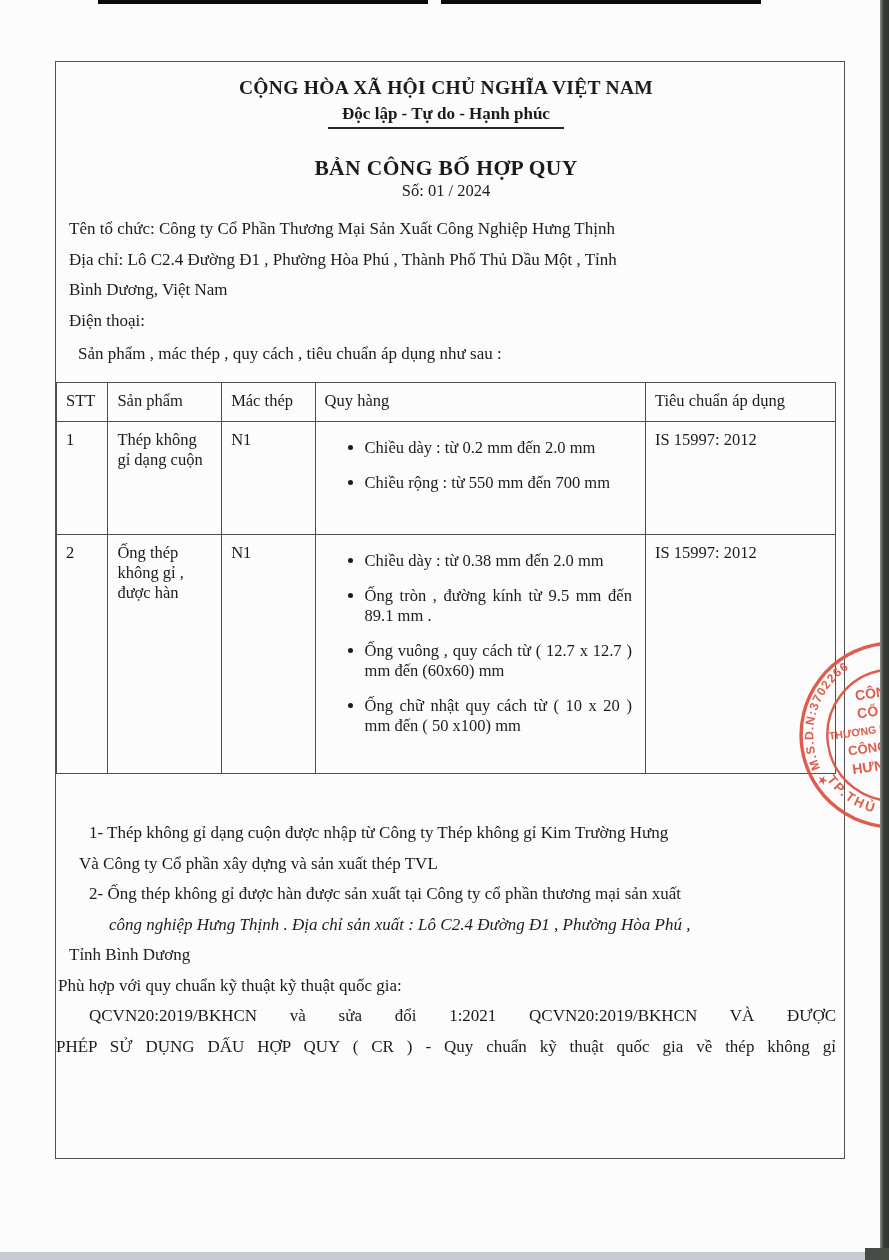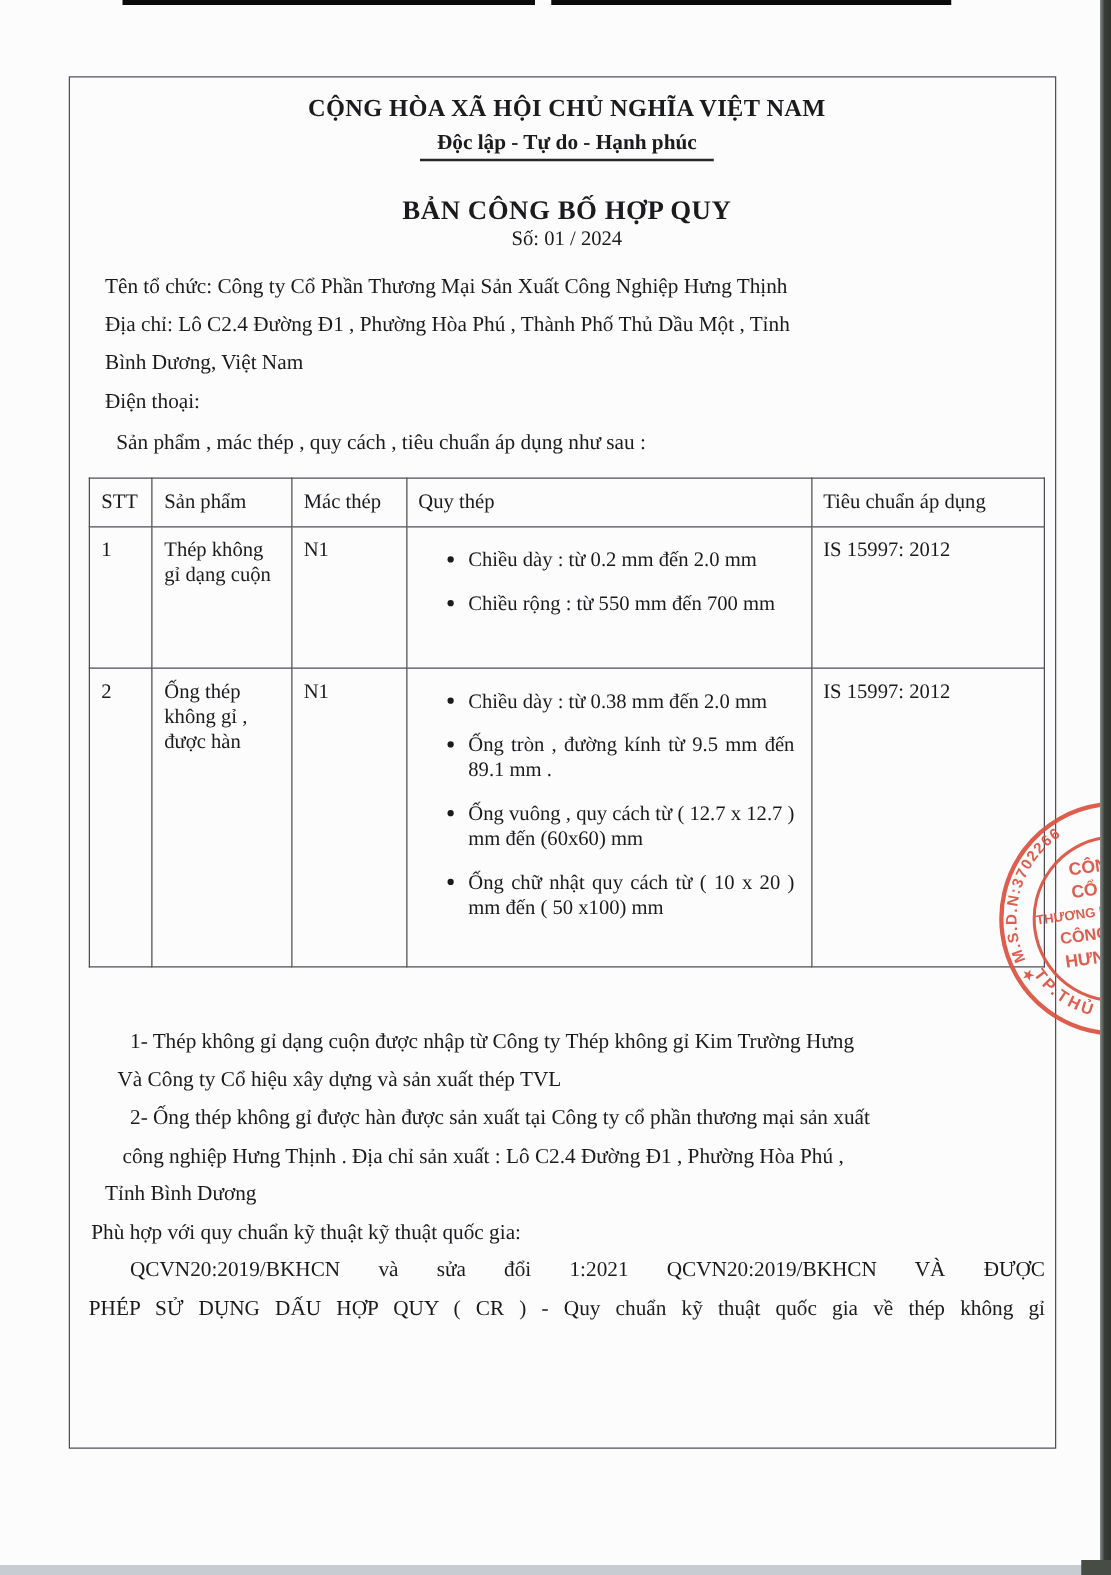--- a/index.html
+++ b/index.html
@@ -18,21 +18,21 @@
   .scan-edge-right{position:absolute;top:0;right:0;width:9px;height:1260px;background:linear-gradient(90deg,#8a8f8c,#383d38 40%,#2f342f);z-index:7;}
   .scan-edge-bottom{position:absolute;left:0;bottom:0;width:100%;height:8px;background:#c7ccd2;z-index:6;}
   .scan-corner-br{position:absolute;right:0;bottom:0;width:24px;height:12px;background:#474c44;z-index:8;}
 
   
   .frame{
     position:absolute;left:55px;top:61px;
     width:790px;height:1098px;
     border:1.5px solid #50505a;
     box-sizing:border-box;
-    padding:0 8px 0 15px;
+    padding:0 8px 0 0;
     z-index:1;
   }
 
   .center{text-align:center;}
   .national-title{font-weight:bold;font-size:19.5px;letter-spacing:.3px;padding-top:15px;}
   .motto-wrap{text-align:center;margin-top:5px;}
   .motto{display:inline-block;font-weight:bold;font-size:17px;border-bottom:2px solid #27272a;padding:0 14px 3px 14px;}
   .doc-title{font-weight:bold;font-size:21.5px;letter-spacing:.4px;margin-top:27px;}
   .doc-number{font-size:16.5px;margin-top:0;}
 
@@ -65,21 +65,21 @@
   td.c-sp{text-align:justify;}
   tr.row-1 td{height:96px;}
   tr.row-2 td{height:222px;}
   ul.qc-list{list-style:disc;margin:8px 0 0 0;padding-left:40px;}
   ul.qc-list li{margin-bottom:15px;text-align:justify;padding-right:4px;}
 
   
   .notes{margin-top:44px;font-size:17px;line-height:30.5px;}
   .n-ind-33{margin-left:33px;}
   .n-ind-23{margin-left:23px;}
-  .n-ind-53{margin-left:27px;}
+  .n-ind-53{margin-left:53px;font-style:italic;}
   .n-ind-13{margin-left:13px;}
   .n-ind-18{margin-left:2px;}
   .just{text-align:justify;}
   .just-last{text-align:justify;text-align-last:justify;}
 
   
   .stamp{
     position:absolute;left:792px;top:634px;
     width:202px;height:202px;
     z-index:2;
@@ -137,21 +137,21 @@
     </div>
 
     <div class="intro-line">Sản phẩm , mác thép , quy cách , tiêu chuẩn áp dụng như sau :</div>
 
     <table class="spec">
       <thead>
         <tr>
           <th class="c-stt">STT</th>
           <th class="c-sp">Sản phẩm</th>
           <th class="c-mt">Mác thép</th>
-          <th class="c-qc">Quy thép</th>
+          <th class="c-qc">Quy hàng</th>
           <th class="c-tc">Tiêu chuẩn áp dụng</th>
         </tr>
       </thead>
       <tbody>
         <tr class="row-1">
           <td class="c-stt">1</td>
           <td class="c-sp">Thép không gỉ dạng cuộn</td>
           <td class="c-mt">N1</td>
           <td class="c-qc">
             <ul class="qc-list">
@@ -173,21 +173,21 @@
               <li>Ống chữ nhật quy cách từ ( 10 x 20 ) mm đến ( 50 x100) mm</li>
             </ul>
           </td>
           <td class="c-tc">IS 15997: 2012</td>
         </tr>
       </tbody>
     </table>
 
     <div class="notes">
       <div class="n-ind-33">1-  Thép không gỉ dạng cuộn được nhập từ Công ty Thép không gỉ Kim Trường Hưng</div>
-      <div class="n-ind-23">Và Công ty Cổ hiệu xây dựng và sản xuất thép TVL</div>
+      <div class="n-ind-23">Và Công ty Cổ phần xây dựng và sản xuất thép TVL</div>
       <div class="n-ind-33 just">2-  Ống thép không gỉ được hàn được sản xuất tại Công ty cổ phần thương mại sản xuất</div>
       <div class="n-ind-53">công nghiệp Hưng Thịnh . Địa chỉ sản xuất : Lô C2.4 Đường Đ1 , Phường Hòa Phú ,</div>
       <div class="n-ind-13">Tỉnh Bình Dương</div>
       <div class="n-ind-18">Phù hợp với quy chuẩn kỹ thuật kỹ thuật quốc gia:</div>
       <div class="n-ind-33 just-last">QCVN20:2019/BKHCN và sửa đổi 1:2021 QCVN20:2019/BKHCN VÀ ĐƯỢC</div>
       <div class="just-last">PHÉP SỬ DỤNG DẤU HỢP QUY ( CR ) -  Quy chuẩn kỹ thuật quốc gia về thép không gỉ</div>
     </div>
 
   </div>
 </div>

